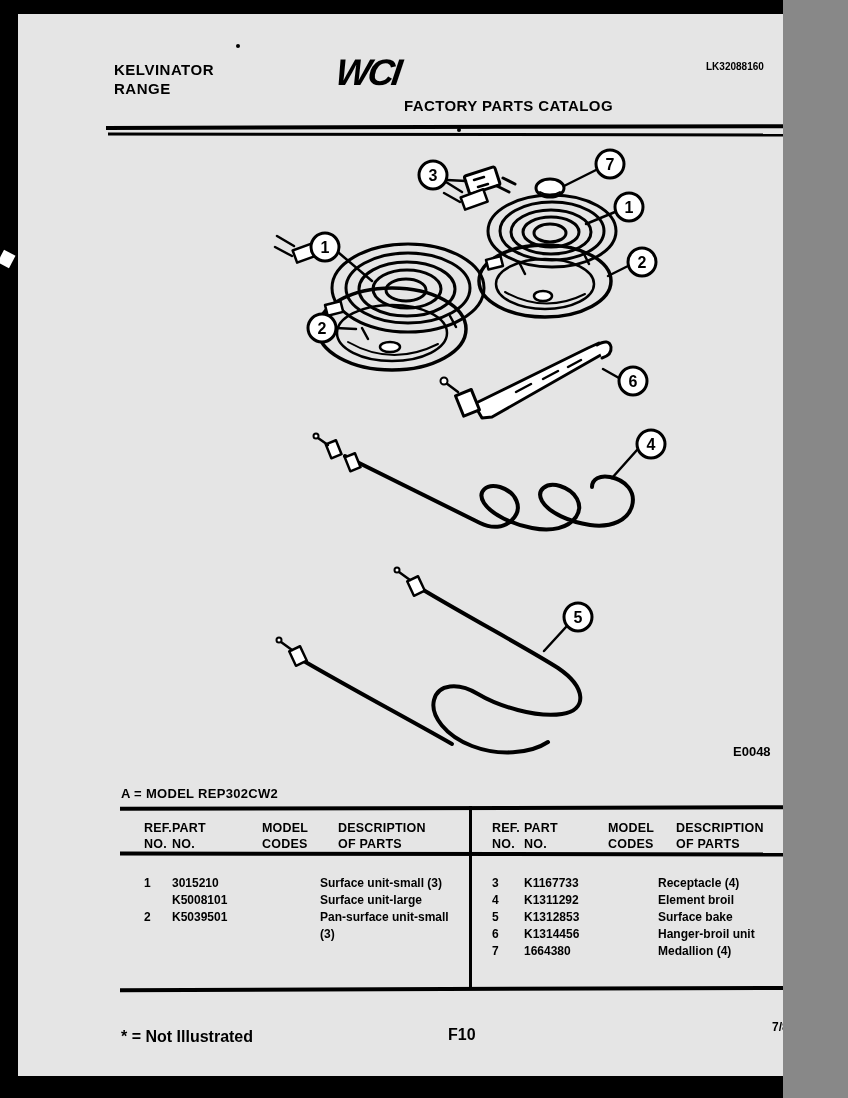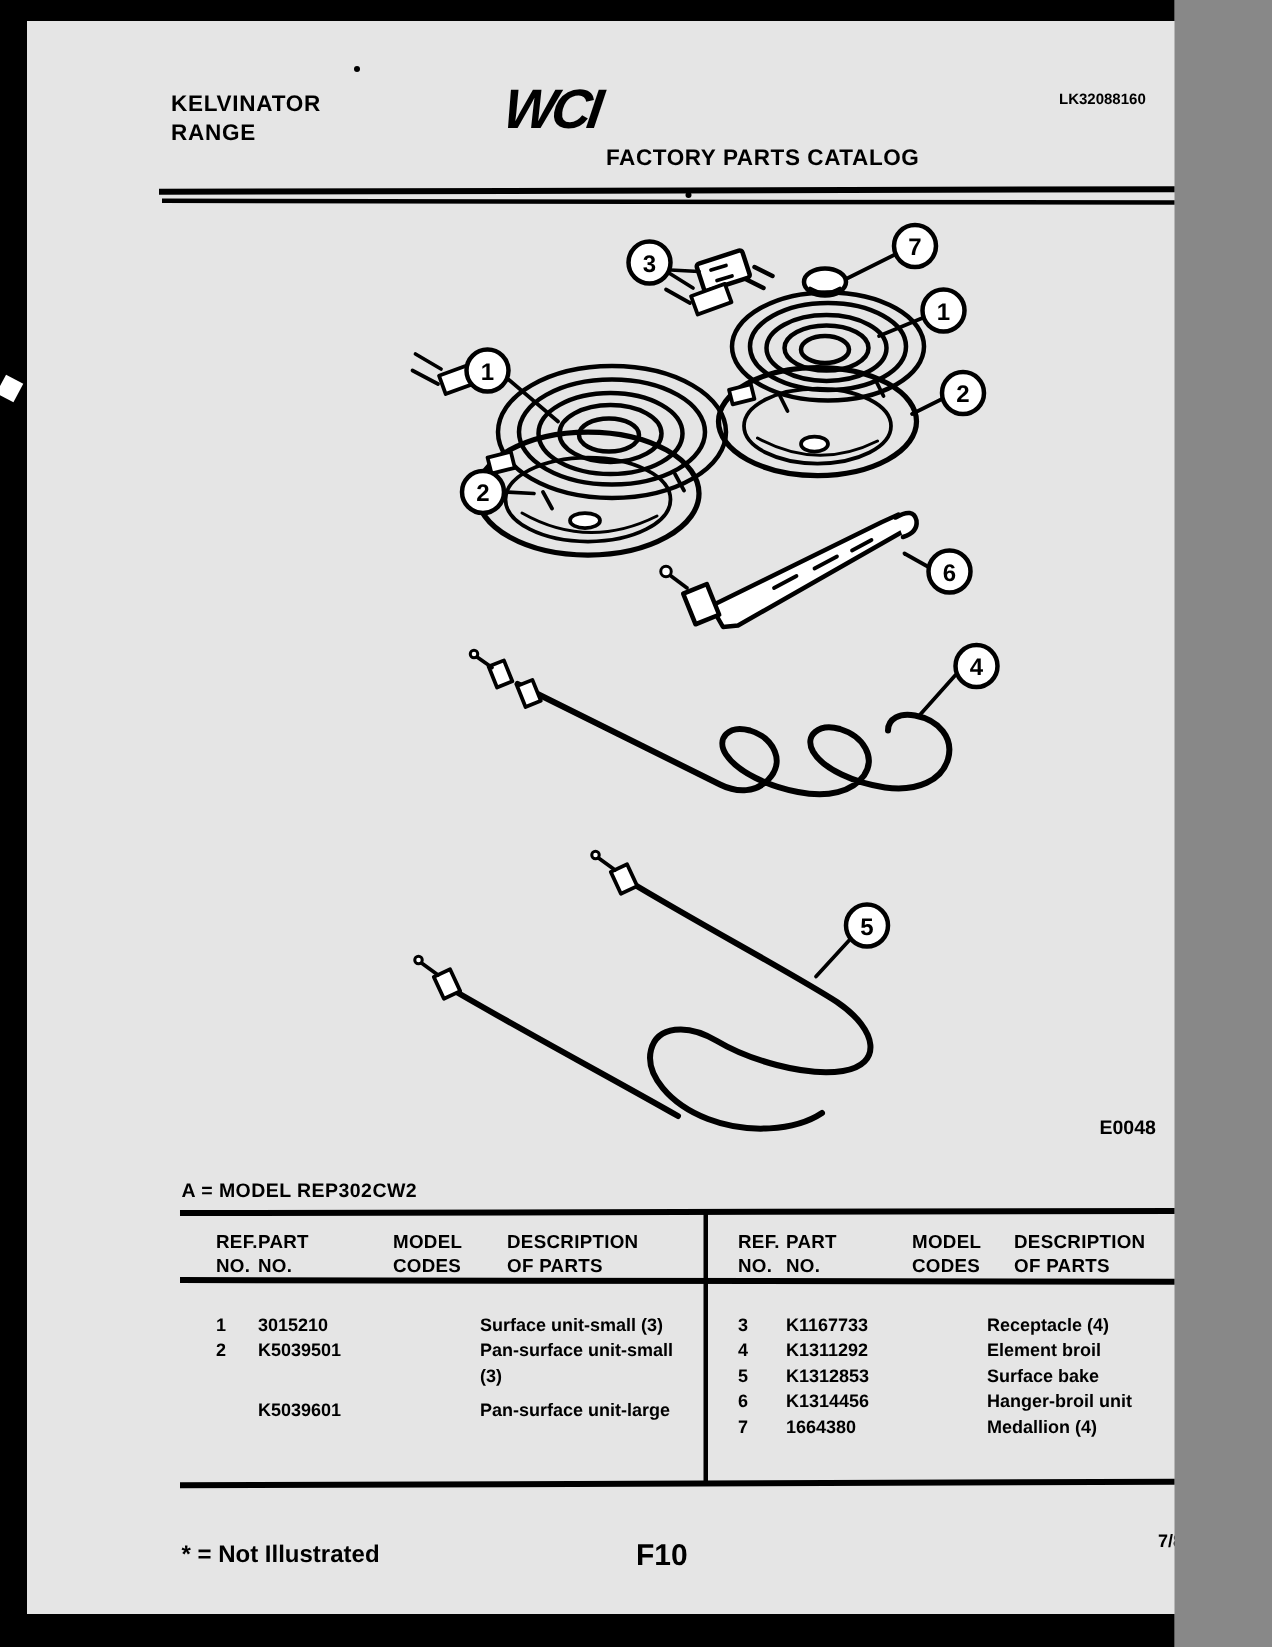--- a/index.html
+++ b/index.html
@@ -43,21 +43,21 @@
   .cl-part{width:90px;}
   .cl-model{width:58px;}
   .cl-desc{flex:1;}
   .cr-ref{width:36px;padding-left:4px;box-sizing:border-box;}
   .cr-part{width:84px;}
   .cr-model{width:50px;}
   .cr-desc{flex:1;}
   .hdr-desc-ind{text-indent:18px;}
   
   .footnote{left:121px;top:1028px;font-size:16px;font-weight:700;}
-  .page-code{left:424px;top:1026px;font-size:20px;font-weight:700;text-align:right;}
+  .page-code{left:448px;top:1026px;font-size:16px;font-weight:700;text-align:right;}
   .date-code{left:772px;top:1020px;font-size:12px;font-weight:700;}
   svg text{font-family:"Liberation Sans",sans-serif;}
 </style>
 </head>
 <body>
 
 <div class="page">
 
   <div class="abs scan-top"></div>
   <div class="abs scan-left"></div>
@@ -242,37 +242,37 @@
   </div>
 
   <div class="abs body-left">
     <div class="prow">
       <div class="cl-ref">1</div>
       <div class="cl-part">3015210</div>
       <div class="cl-model"></div>
       <div class="cl-desc">Surface unit-small (3)</div>
     </div>
     <div class="prow">
+      <div class="cl-ref"></div>
+      <div class="cl-part">K5008101</div>
+      <div class="cl-model"></div>
+      <div class="cl-desc">Surface unit-large</div>
+    </div>
+    <div class="prow">
       <div class="cl-ref">2</div>
       <div class="cl-part">K5039501</div>
       <div class="cl-model"></div>
       <div class="cl-desc">Pan-surface unit-small</div>
     </div>
     <div class="prow">
       <div class="cl-ref"></div>
       <div class="cl-part"></div>
       <div class="cl-model"></div>
       <div class="cl-desc">(3)</div>
     </div>
-    <div class="prow gap">
-      <div class="cl-ref"></div>
-      <div class="cl-part">K5039601</div>
-      <div class="cl-model"></div>
-      <div class="cl-desc">Pan-surface unit-large</div>
-    </div>
   </div>
 
   <div class="abs body-right">
     <div class="prow">
       <div class="cr-ref">3</div>
       <div class="cr-part">K1167733</div>
       <div class="cr-model"></div>
       <div class="cr-desc">Receptacle (4)</div>
     </div>
     <div class="prow">

